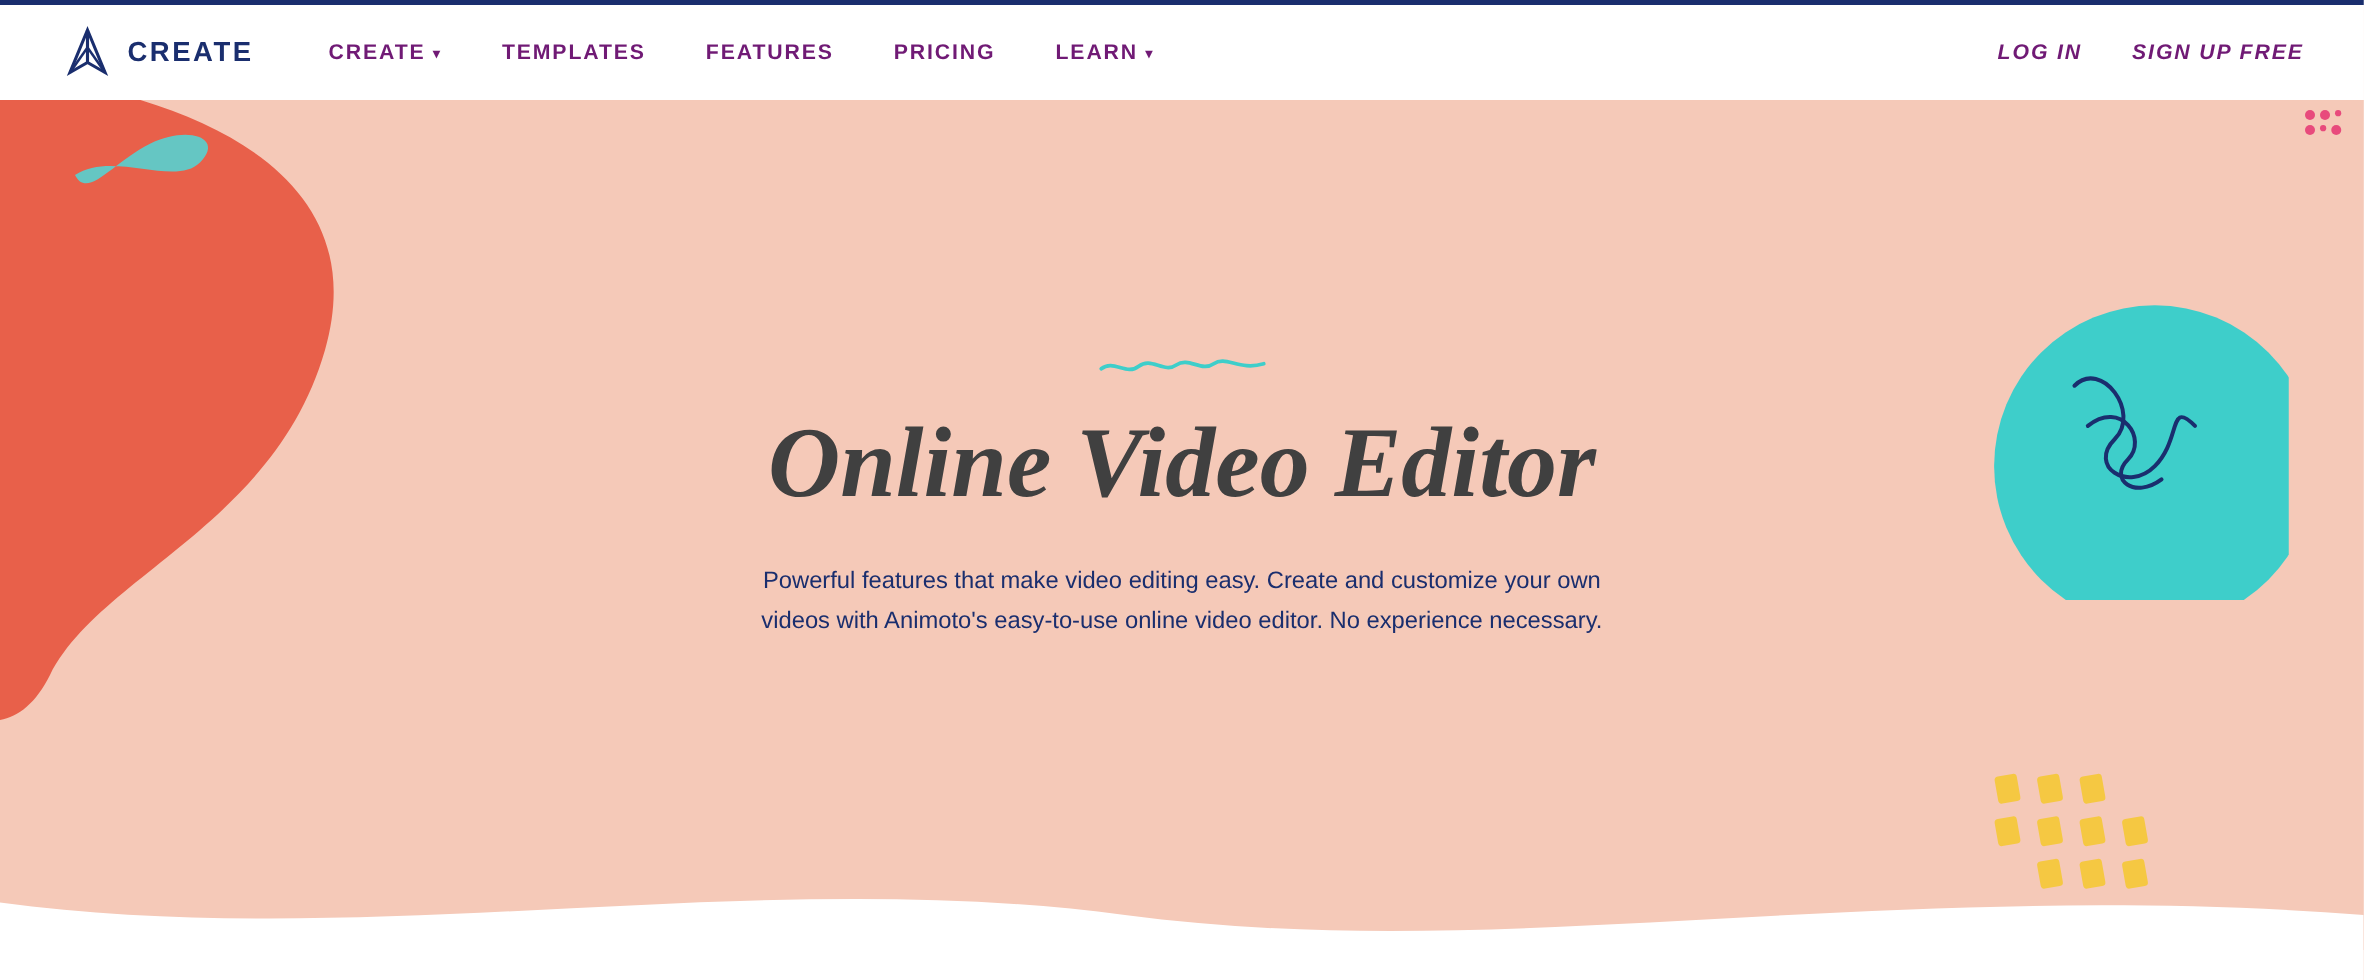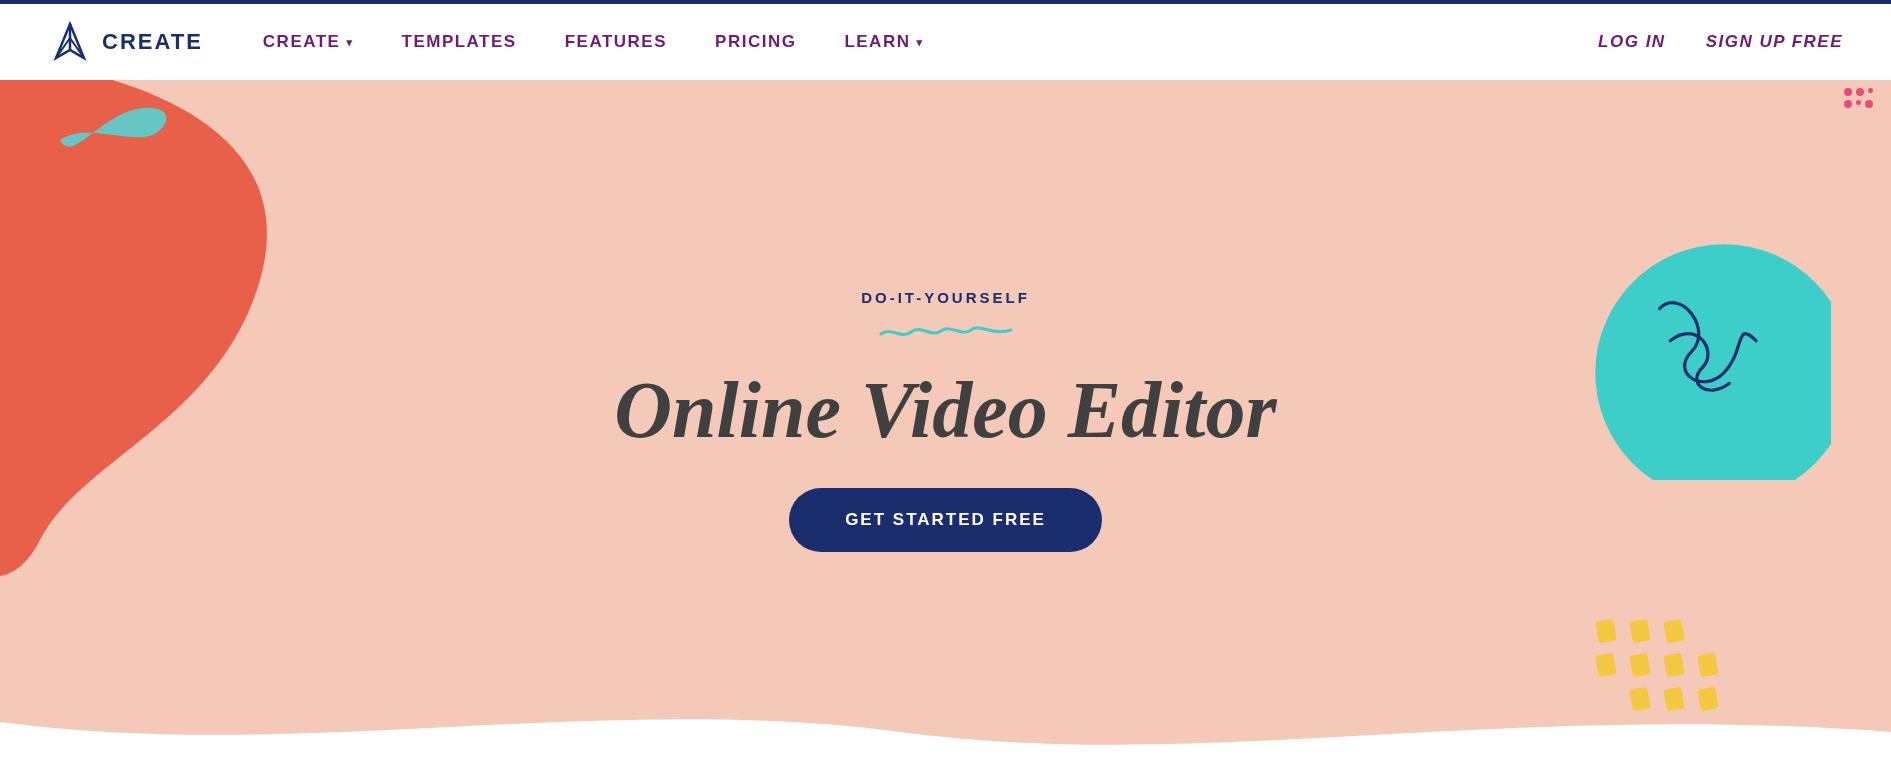--- a/index.html
+++ b/index.html
@@ -293,29 +293,28 @@
       <div class="dot"></div>
       <div class="dot"></div>
       <div class="dot" style="visibility:hidden;"></div>
       <div class="dot"></div>
       <div class="dot"></div>
       <div class="dot"></div>
     </div>
   </div>
 
   <div class="hero-content">
-    <p class="hero-eyebrow">DO-IT-YOURSELF</p>
 
     
     <svg class="hero-squiggle" viewBox="0 0 140 18" xmlns="http://www.w3.org/2000/svg">
       <path d="M 5 12 C 15 4 25 18 35 10 C 45 2 55 16 65 9 C 75 2 85 15 95 8 C 105 1 115 14 135 8" fill="none" stroke="#3ececa" stroke-width="3" stroke-linecap="round"></path>
     </svg>
 
     <h1 class="hero-title">Online Video Editor</h1>
 
-
-    <button class="hero-cta">GET STARTED FREE</button>
+    <p class="hero-description">Powerful features that make video editing easy. Create and customize your own videos with Animoto's easy-to-use online video editor. No experience necessary.</p>
+
   </div>
 
   <svg class="hero-wave" viewBox="0 0 1891 80" preserveAspectRatio="none" xmlns="http://www.w3.org/2000/svg">
     <path d="M 0 40 C 300 80 600 10 900 50 C 1200 90 1500 20 1891 50 L 1891 80 L 0 80 Z" fill="#fff"></path>
   </svg>
 </section>
 
 </body></html>

